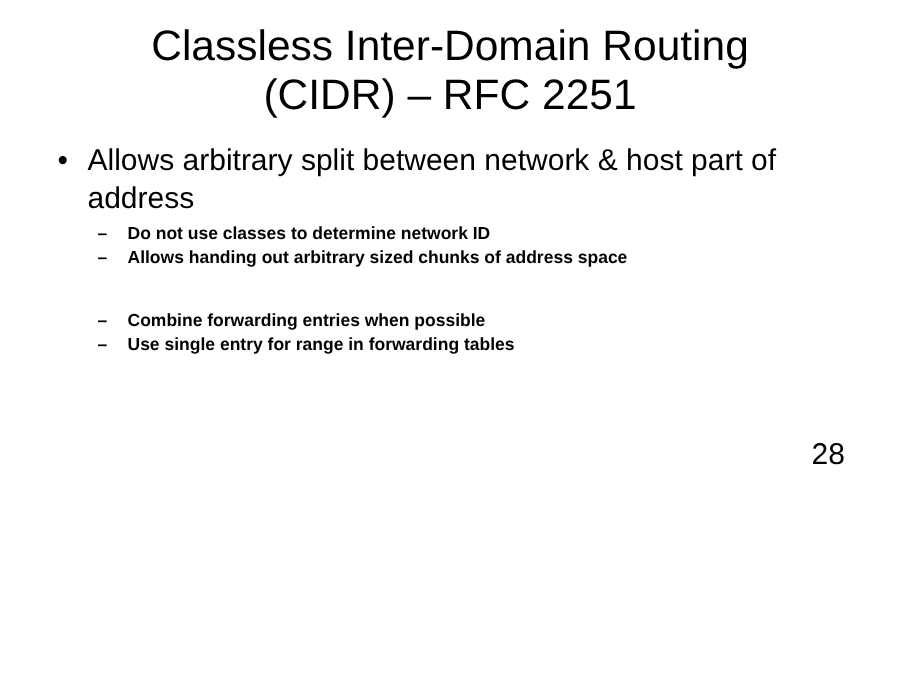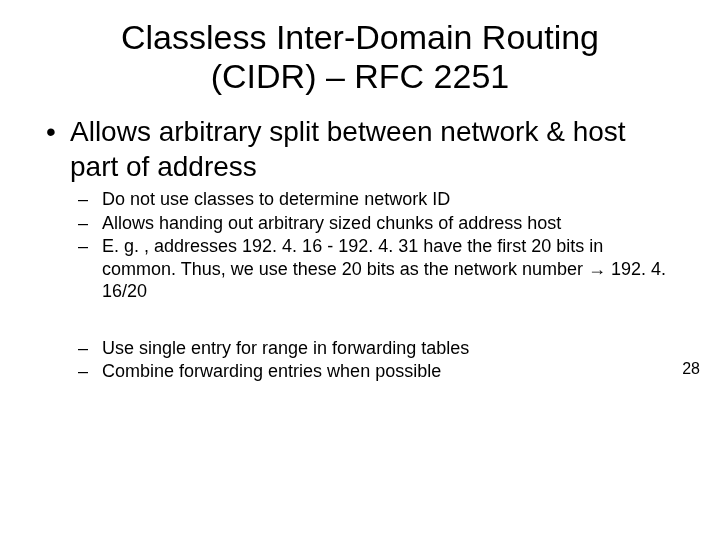--- a/index.html
+++ b/index.html
@@ -25,82 +25,82 @@
     margin: 0 0 18px 0;
     font-weight: normal;
   }
   ul.bullets {
     list-style: none;
     margin: 0;
     padding: 0;
   }
   ul.bullets > li {
     position: relative;
-    font-size: 28px;
+    font-size: 24px;
     line-height: 1.25;
     padding-left: 30px;
     margin-bottom: 4px;
   }
   ul.bullets > li::before {
     content: "•";
     position: absolute;
     left: 6px;
     top: 0;
   }
   ul.sub {
     list-style: none;
     margin: 4px 0 16px 0;
     padding: 0;
   }
   ul.sub > li {
     position: relative;
-    font-size: 18px;
+    font-size: 14px;
     line-height: 1.25;
     padding-left: 62px;
     margin-bottom: 1px;
+    font-weight: bold;
   }
   ul.sub > li::before {
     content: "–";
     position: absolute;
     left: 38px;
     top: 0;
   }
   .spacer {
     height: 14px;
   }
   .pagenum {
     position: absolute;
-    right: 20px;
+    right: 44px;
     bottom: 18px;
-    font-size: 16px;
+    font-size: 24px;
   }
 </style>
 </head>
 <body>
 
 <div class="slide">
 
   <h1 class="title">
     <span>Classless Inter-Domain Routing</span><br>
     <span>(CIDR) – RFC 2251</span>
   </h1>
 
   <ul class="bullets">
     <li>
       <span>Allows arbitrary split between network &amp; host part of address</span>
     </li>
   </ul>
   <ul class="sub">
     <li>Do not use classes to determine network ID</li>
-    <li>Allows handing out arbitrary sized chunks of address host</li>
-    <li>E. g. , addresses 192. 4. 16 - 192. 4. 31 have the first 20 bits in common. Thus, we use these 20 bits as the network number → 192. 4. 16/20</li>
+    <li>Allows handing out arbitrary sized chunks of address space</li>
   </ul>
 
   <div class="spacer"></div>
 
   <ul class="sub">
+    <li>Combine forwarding entries when possible</li>
     <li>Use single entry for range in forwarding tables</li>
-    <li>Combine forwarding entries when possible</li>
   </ul>
 
   <div class="pagenum">28</div>
 
 </div>
 
 </body></html>

